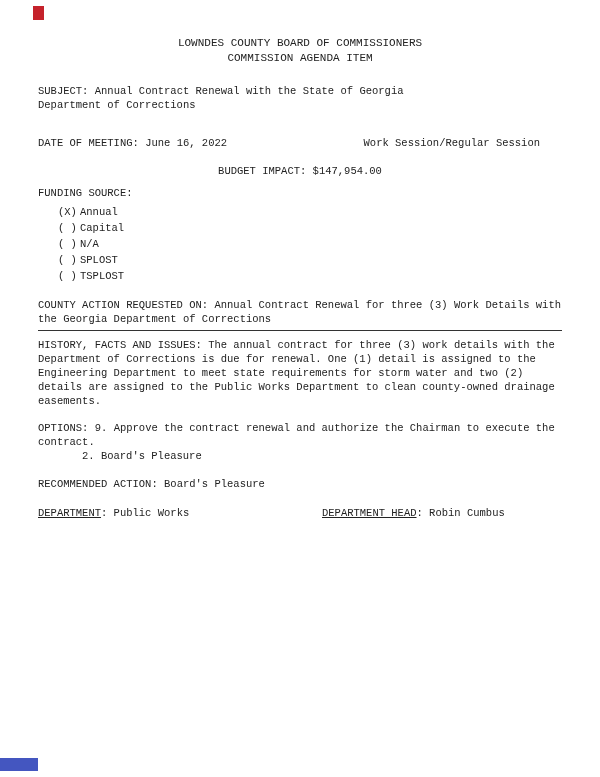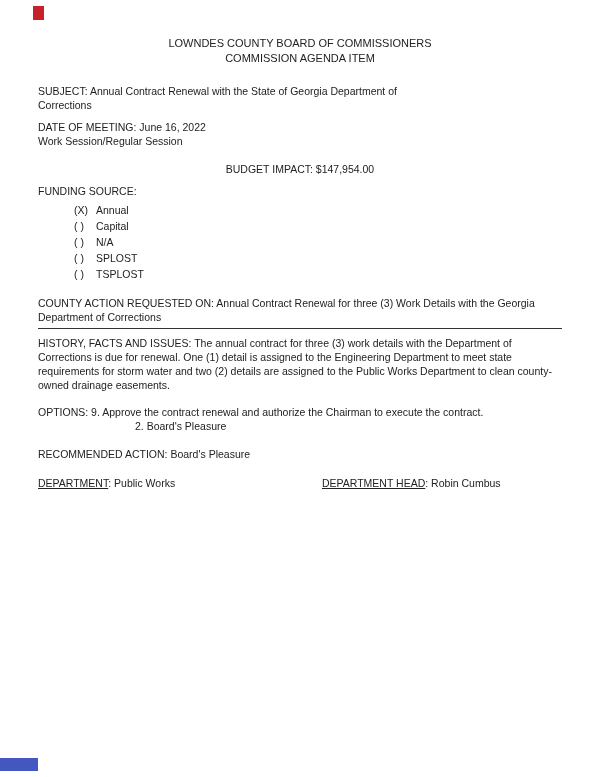--- a/index.html
+++ b/index.html
@@ -1,45 +1,45 @@
 <!DOCTYPE html>
 <html><head>
 <meta charset="utf-8">
 <style>
   html, body { margin:0; padding:0; background:#ffffff; }
   .page {
     position:relative;
     width:600px; height:777px;
     background:#ffffff;
-    font-family:Liberation Sans, sans-serif;
+    font-family:Liberation Mono, monospace;
     font-size:10.5px;
     line-height:14px;
     color:#222222;
     overflow:hidden;
   }
   .content { padding:36px 38px 0 38px; }
   p { margin:0; }
 
   .doc-header { text-align:center; line-height:15px; font-size:11px; }
 
   .subject { margin-top:18px; max-width:375px; }
-  .date-row { margin-top:8px; display:flex; justify-content:space-between; align-items:flex-start;flex-direction:column; }
+  .date-row { margin-top:24px; display:flex; justify-content:space-between; align-items:flex-start; }
   .session { padding-right:22px; }
 
   .budget { margin-top:14px;text-align:center; }
   .funding-label { margin-top:8px; }
   .funding-list { margin:4px 0 0 0; padding:0; list-style:none; }
-  .funding-list li { margin-left:36px; line-height:16px; }
+  .funding-list li { margin-left:20px; line-height:16px; }
   .mark { display:inline-block; width:22px; white-space:pre; }
 
   .county { margin-top:14px; padding-bottom:4px; border-bottom:1px solid #333333; }
   .history { margin-top:7px; }
 
   .options { margin-top:13px; }
-  .opt2 { margin-left:97px; }
+  .opt2 { margin-left:44px; }
 
   .recommended { margin-top:14px; }
 
   .dept-row { margin-top:15px; display:flex;gap:12px; }
   .dept-row .col1 { width:272px; }
   .ul { text-decoration:underline; }
 
   .admin { margin-top:13px; }
 
   .red-marker { position:absolute; top:6px; left:33px; width:11px; height:14px; background:#c5222b; }

